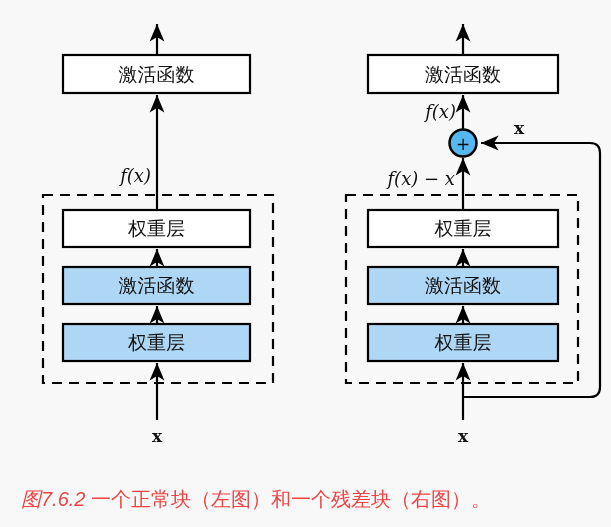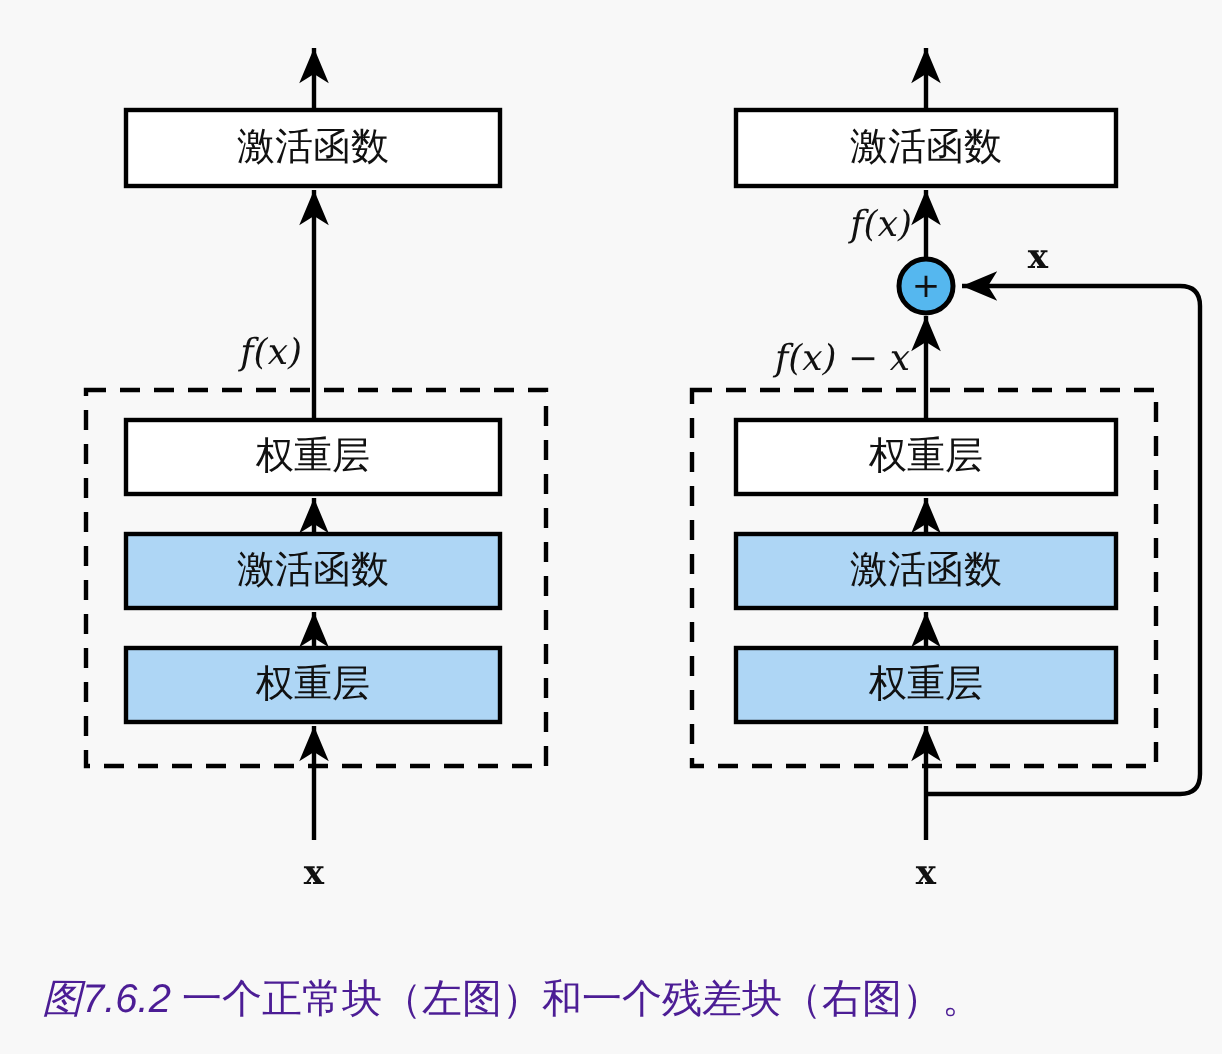--- a/index.html
+++ b/index.html
@@ -38,21 +38,21 @@
   .plus-sign {
     font-family: "DejaVu Sans", sans-serif;
     font-size: 17px;
   }
 
   .caption {
     position: absolute;
     left: 21px;
     top: 486px;
     font-size: 20px;
-    color: #4c1d95;
+    color: #ef4444;
     white-space: nowrap;
   }
   .caption .prefix { font-style: italic; }
 </style>
 </head>
 <body>
 
 <div class="figure-wrap">
 
   <svg width="611" height="460" viewBox="0 0 611 460" xmlns="http://www.w3.org/2000/svg">

